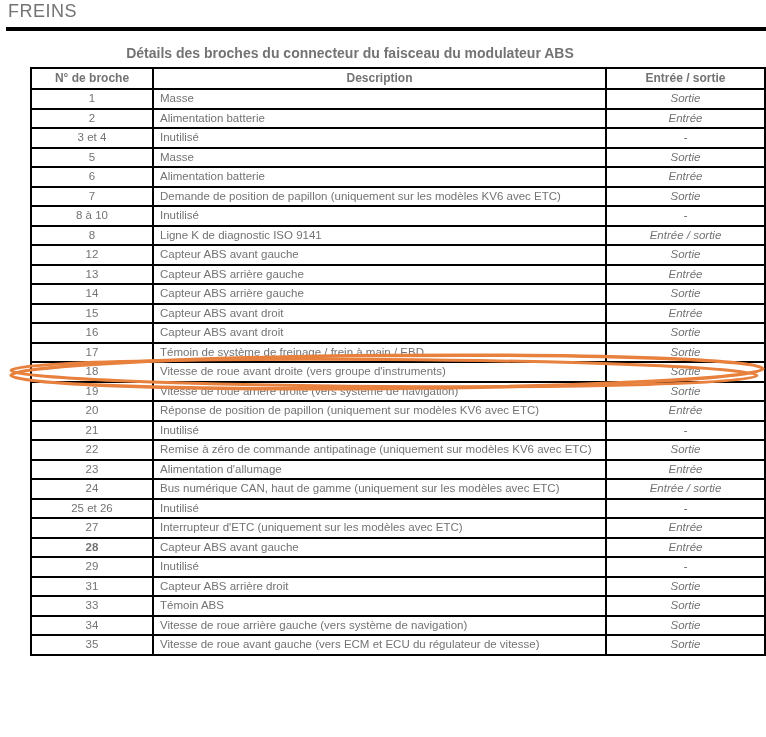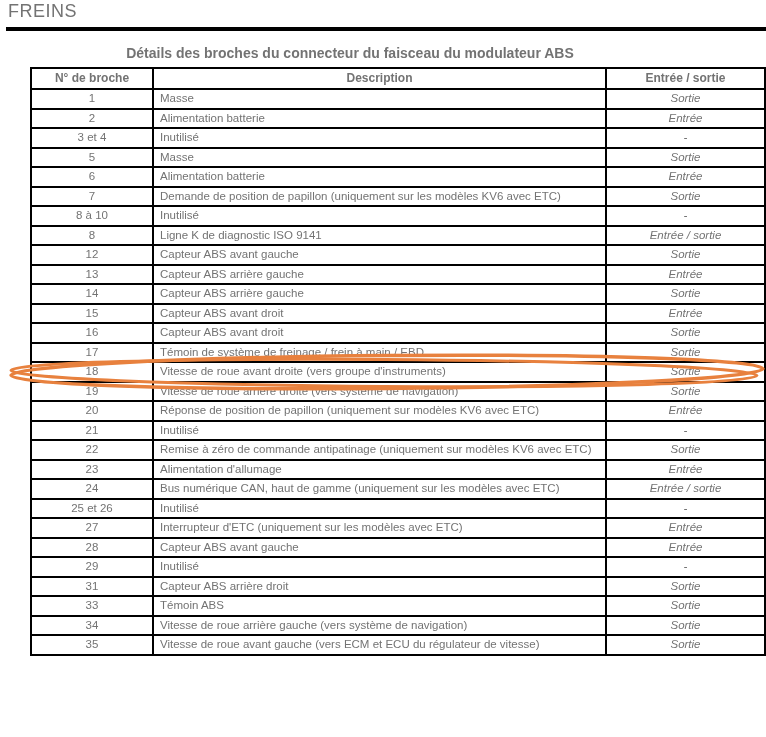--- a/index.html
+++ b/index.html
@@ -58,21 +58,21 @@
   }
   .pin-table td {
     font-size: 11.5px;
     padding: 1px 6px;
     line-height: 15.5px;
     vertical-align: top;
   }
   td.col-pin  { text-align: center; }
   td.col-desc { text-align: left; margin-left: 36px; }
   td.col-dir  { text-align: center; font-style: italic; }
-  td.bold-pin { font-weight: normal; }
+  td.bold-pin { font-weight: bold; }
   svg.highlight {
     position: absolute;
     left: 0;
     top: 368px; 
     pointer-events: none;
   }
 </style>
 </head>
 <body>
 

